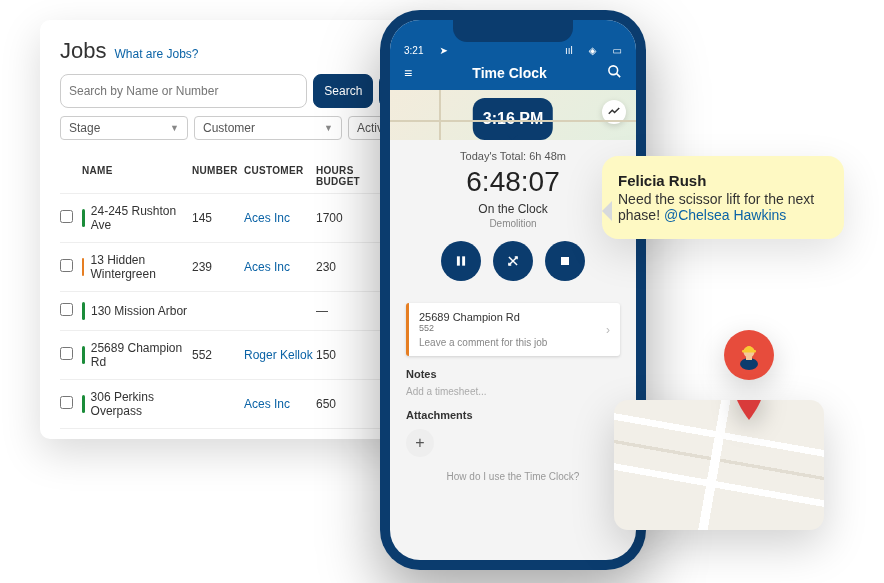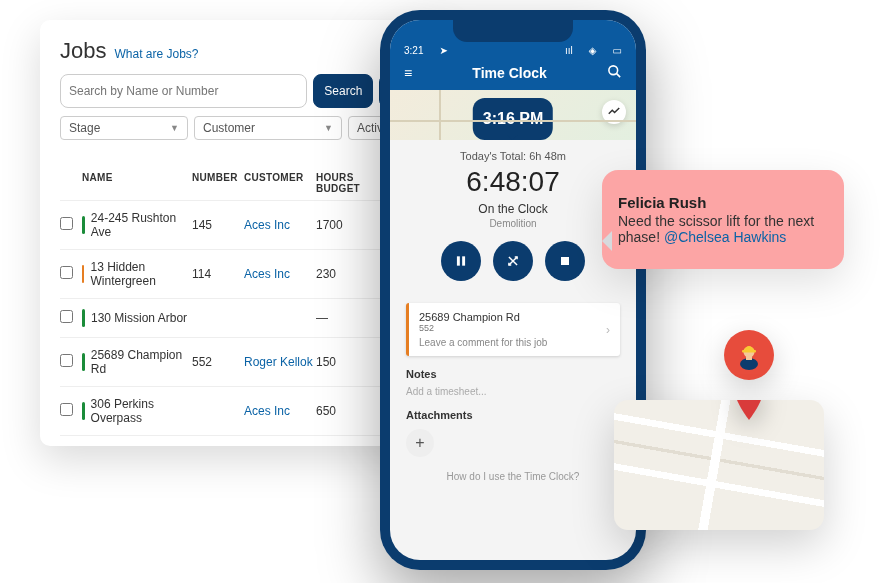--- a/index.html
+++ b/index.html
@@ -5,21 +5,21 @@
 html,body{margin:0;padding:0;width:884px;height:583px;font-family:-apple-system,BlinkMacSystemFont,"Segoe UI",Arial,sans-serif;background:#fff;overflow:hidden;position:relative}
 .jobs-card{position:absolute;left:40px;top:20px;width:370px;background:#fff;border-radius:10px;box-shadow:0 14px 40px rgba(0,0,0,.15);padding:18px 20px 10px}
 .jobs-head{display:flex;align-items:baseline;gap:8px;margin-bottom:10px}
 .jobs-head h1{font-size:22px;font-weight:400;color:#333;margin:0}
 .jobs-head a{font-size:12px;color:#0b63a6;text-decoration:none}
 .search-row{display:flex;gap:6px;margin-bottom:8px}
 .search-row input{flex:1;border:1px solid #ccc;border-radius:8px;padding:5px 8px;font-size:12px}
 .btn{border-radius:8px;padding:9px 10px;font-size:12px;cursor:pointer}
 .btn-primary{background:#0b3c6e;color:#fff;border:1px solid #0b3c6e}
 .btn-outline{background:#fff;color:#0b3c6e;border:1px solid #0b3c6e}
-.filter-row{display:flex;gap:6px;margin-bottom:24px}
+.filter-row{display:flex;gap:6px;margin-bottom:17px}
 .sel{border:1px solid #ccc;border-radius:4px;padding:4px 8px;font-size:12px;background:#fff;display:flex;align-items:center;justify-content:space-between;gap:10px;color:#555}
 .sel .caret{font-size:9px;color:#888}
 .stage{width:110px}.cust{width:130px}.active{width:60px}
 .thead{display:grid;grid-template-columns:22px 110px 52px 72px 60px;font-size:10px;font-weight:700;color:#333;border-bottom:1px solid #eee;padding:8px 0 6px;letter-spacing:.3px}
 .row{display:grid;grid-template-columns:22px 110px 52px 72px 60px;align-items:center;font-size:12px;border-bottom:1px solid #eee;padding:10px 0;color:#333}
 .row input[type=checkbox]{margin:0}
 .bar{display:inline-block;width:3px;height:18px;background:#1b8c3a;margin-right:6px;vertical-align:middle;border-radius:2px}
 .bar.orange{background:#e67e22}
 .nm{display:flex;align-items:center}
 .lk{color:#0b63a6}
@@ -48,21 +48,21 @@
 .jobcard{margin:8px 16px;background:#fff;border-left:3px solid #e67e22;border-radius:3px;padding:8px 10px;box-shadow:0 1px 3px rgba(0,0,0,.15);position:relative}
 .jobcard .jt{font-size:11px;color:#333}
 .jobcard .jn{font-size:9px;color:#777}
 .jobcard .jc{font-size:10px;color:#888;margin-top:4px}
 .jobcard .chev{position:absolute;right:10px;top:50%;transform:translateY(-50%);color:#bbb;font-size:12px}
 .sec{padding:4px 16px;font-size:11px;color:#333;font-weight:600}
 .hint{padding:2px 16px 8px;font-size:10px;color:#aaa}
 .plus{margin:4px 16px;width:28px;height:28px;border-radius:50%;background:#eee;display:flex;align-items:center;justify-content:center;font-size:16px;color:#555}
 .help{text-align:center;font-size:10px;color:#999;margin-top:14px}
 
-.bubble{position:absolute;right:40px;top:170px;width:210px;background:#fca5a5;border-radius:16px;padding:24px 16px;font-size:14px;color:#333;box-shadow:0 14px 40px rgba(0,0,0,.12)}
+.bubble{position:absolute;right:40px;top:156px;width:210px;background:#fef9c3;border-radius:16px;padding:16px 16px;font-size:14px;color:#333;box-shadow:0 14px 40px rgba(0,0,0,.12)}
 .bubble:before{content:"";position:absolute;left:-10px;bottom:18px;border:10px solid transparent;border-right-color:#d7dadd}
 .bubble b{display:block;font-size:15px;color:#222;margin-bottom:2px}
 .mention{color:#0b63a6}
 
 .avatar{position:absolute;right:110px;top:330px;width:50px;height:50px;border-radius:50%;background:#e74c3c;display:flex;align-items:center;justify-content:center;box-shadow:0 10px 30px rgba(0,0,0,.18)}
 .avatar svg{width:32px;height:32px}
 
 .minimap{position:absolute;right:60px;top:400px;width:210px;height:130px;border-radius:14px;background:#f2efe8;box-shadow:0 16px 44px rgba(0,0,0,.18);overflow:hidden}
 .minimap:before{content:"";position:absolute;inset:0;background:
  linear-gradient(100deg,transparent 46%,#fff 46%,#fff 50%,transparent 50%),
@@ -116,21 +116,21 @@
   <span>145</span>
   <span class="lk">Aces Inc</span>
   <span>1700</span>
       </div>
       <div class="row">
         <span><input type="checkbox" style=""></span>
   <span class="nm">
           <span class="bar orange"></span>
           <span>13 Hidden Wintergreen</span>
         </span>
-  <span>114</span>
+  <span>239</span>
   <span class="lk">Aces Inc</span>
   <span>230</span>
       </div>
       <div class="row">
         <span><input type="checkbox" style=""></span>
   <span class="nm">
           <span class="bar "></span>
           <span>130 Mission Arbor</span>
         </span>
   <span></span>

